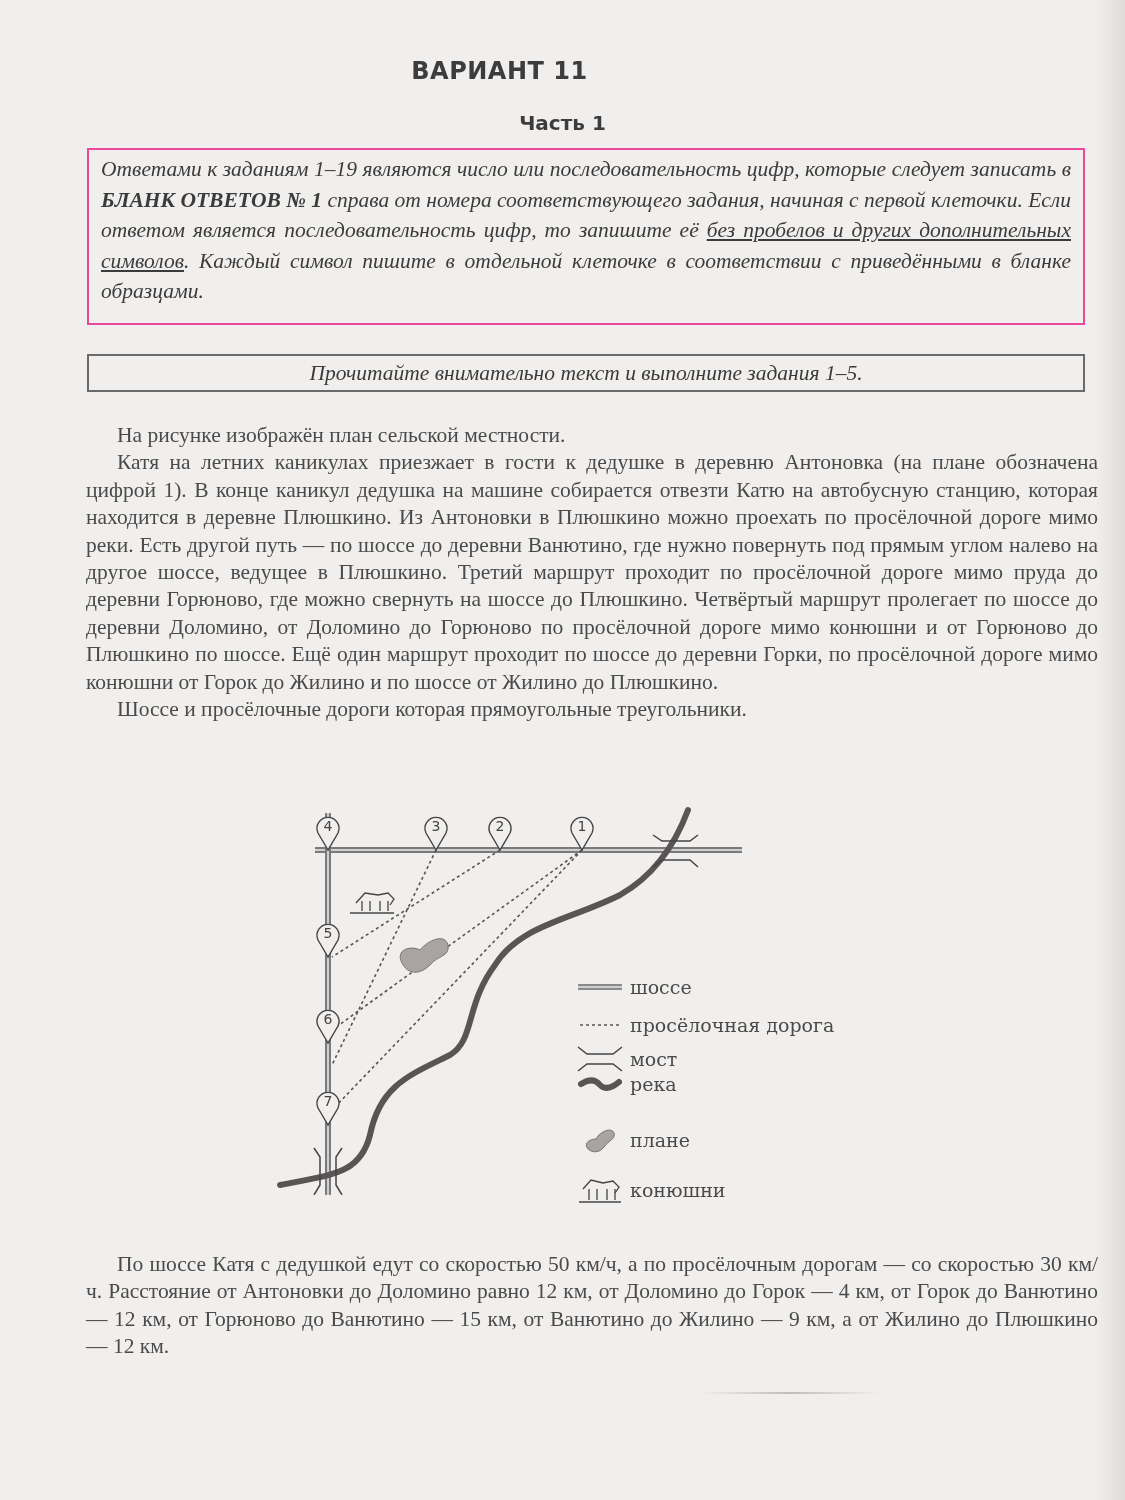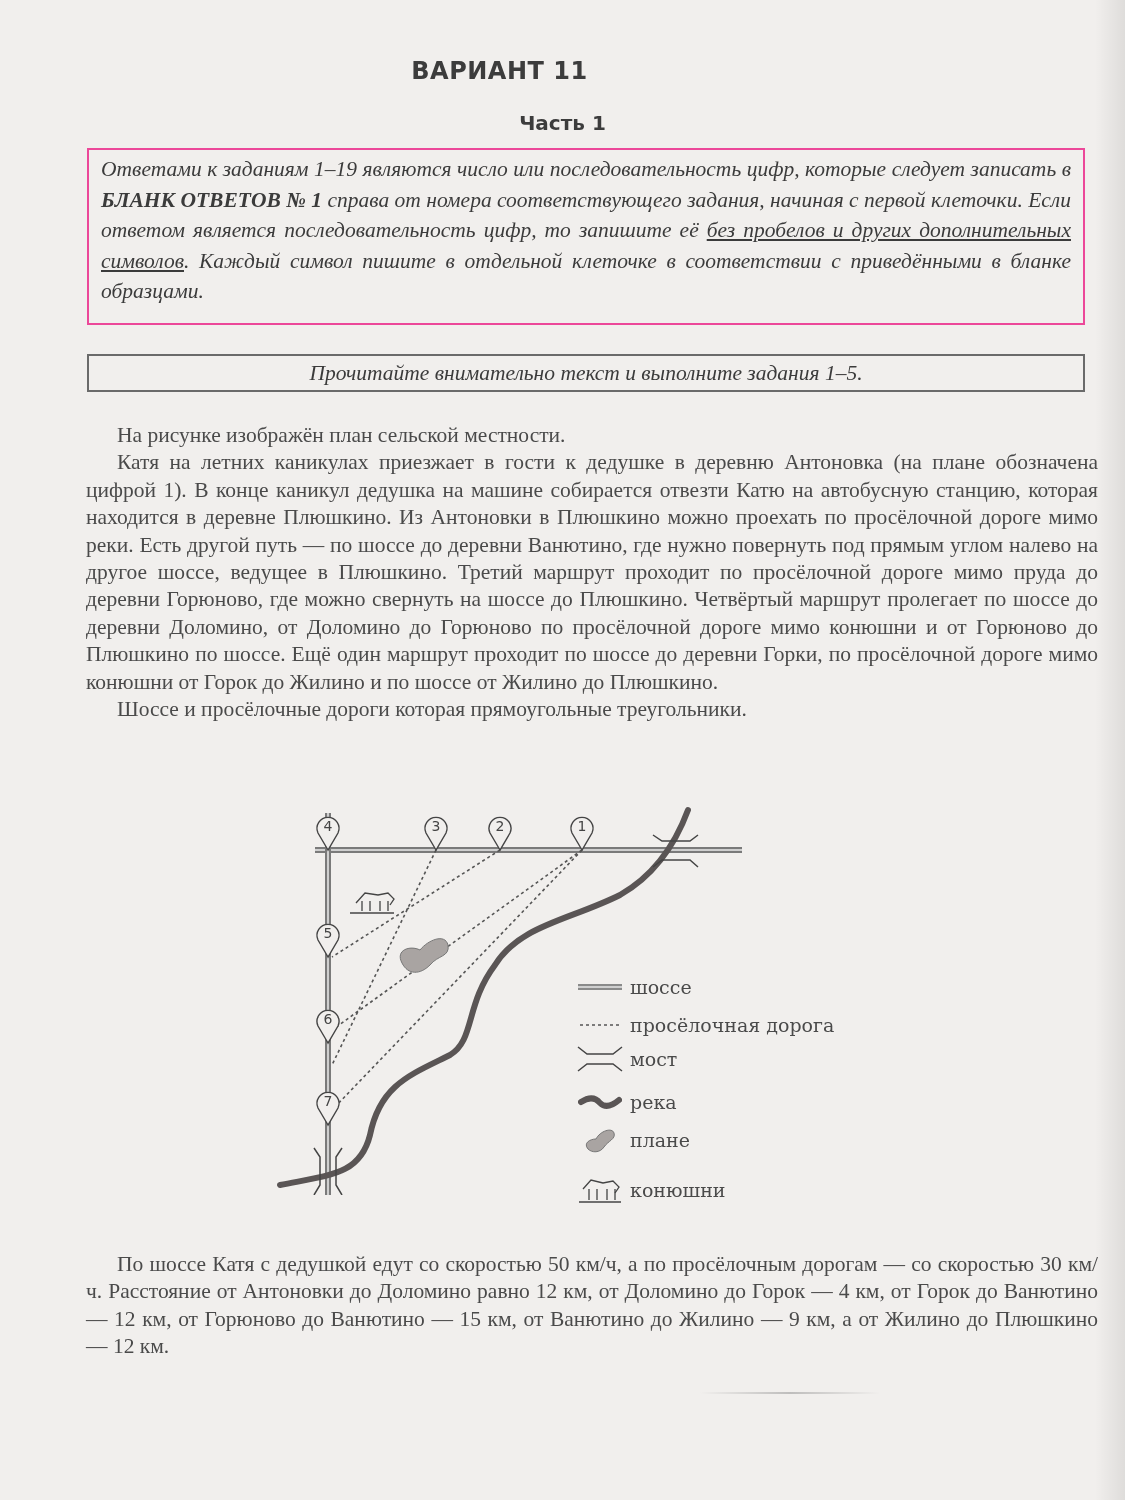--- a/index.html
+++ b/index.html
@@ -180,21 +180,21 @@
   </div>
   <div class="legend-row" style="top:74px;justify-content:center;">
     <div class="legend-sym">
       <svg width="50" height="30" fill="none" stroke="#444" stroke-width="1.5">
           <path d="M3 3 L12 10 L38 10 L47 3"></path>
           <path d="M3 27 L12 20 L38 20 L47 27"></path>
         </svg>
     </div>
     <span class="legend-label">мост</span>
   </div>
-  <div class="legend-row" style="top:117px;">
+  <div class="legend-row" style="top:99px;">
     <div class="legend-sym">
       <svg width="44" height="16">
           <path d="M3 8 C 12 2, 18 4, 22 9 C 27 14, 34 12, 41 6" stroke="#5a5555" stroke-width="6" fill="none" stroke-linecap="round"></path>
         </svg>
     </div>
     <span class="legend-label">река</span>
   </div>
   <div class="legend-row" style="top:155px;">
     <div class="legend-sym">
       <svg width="40" height="30">

